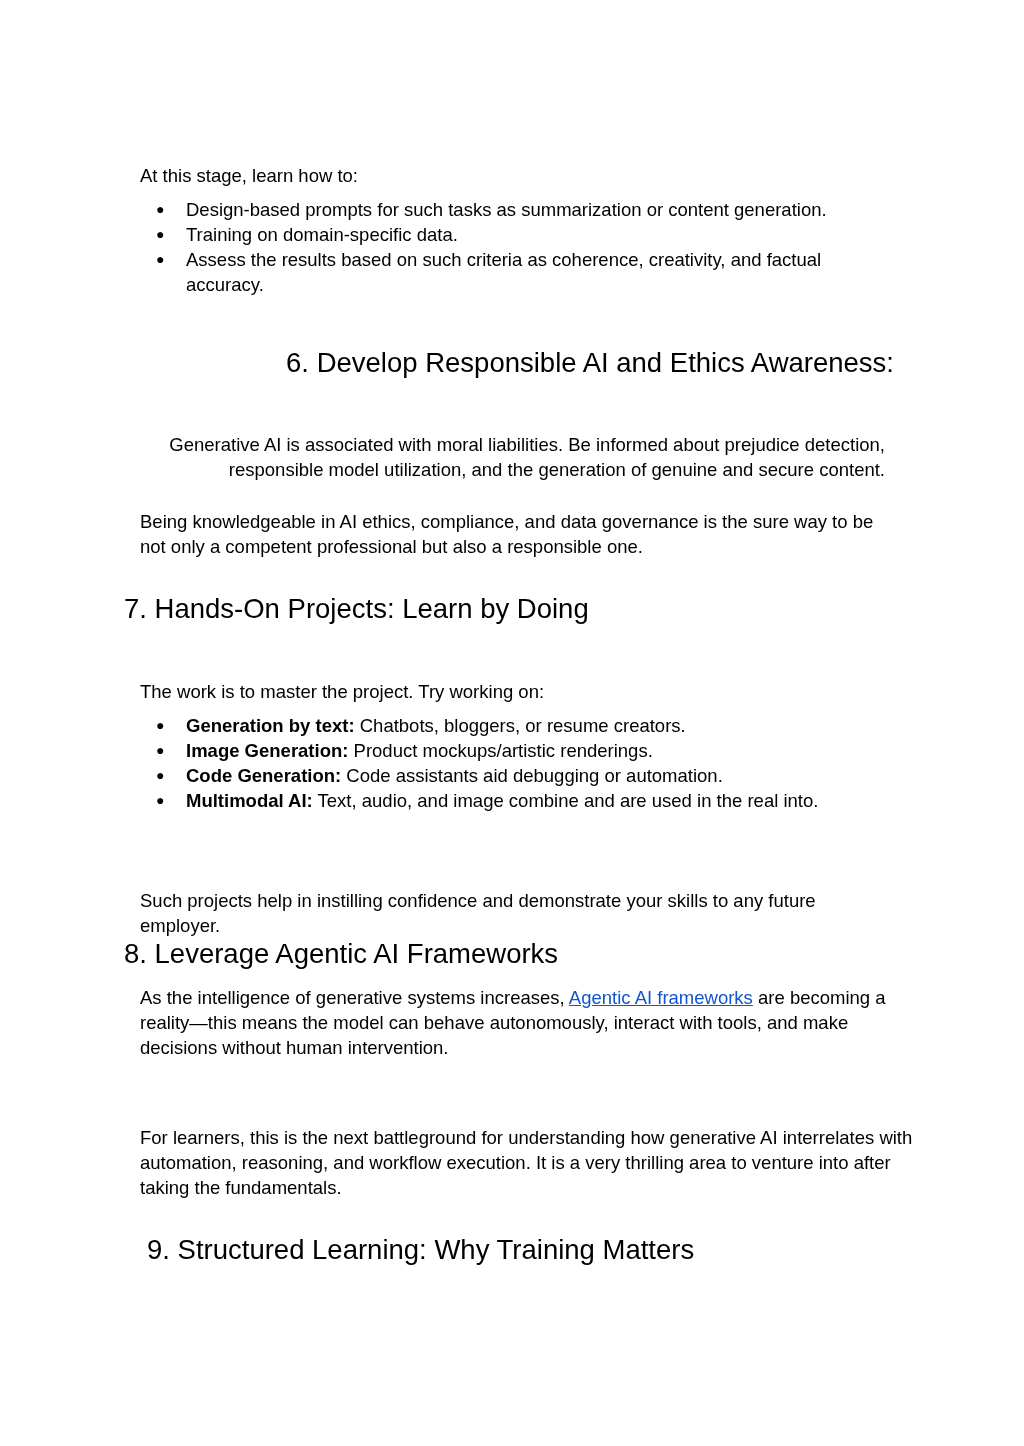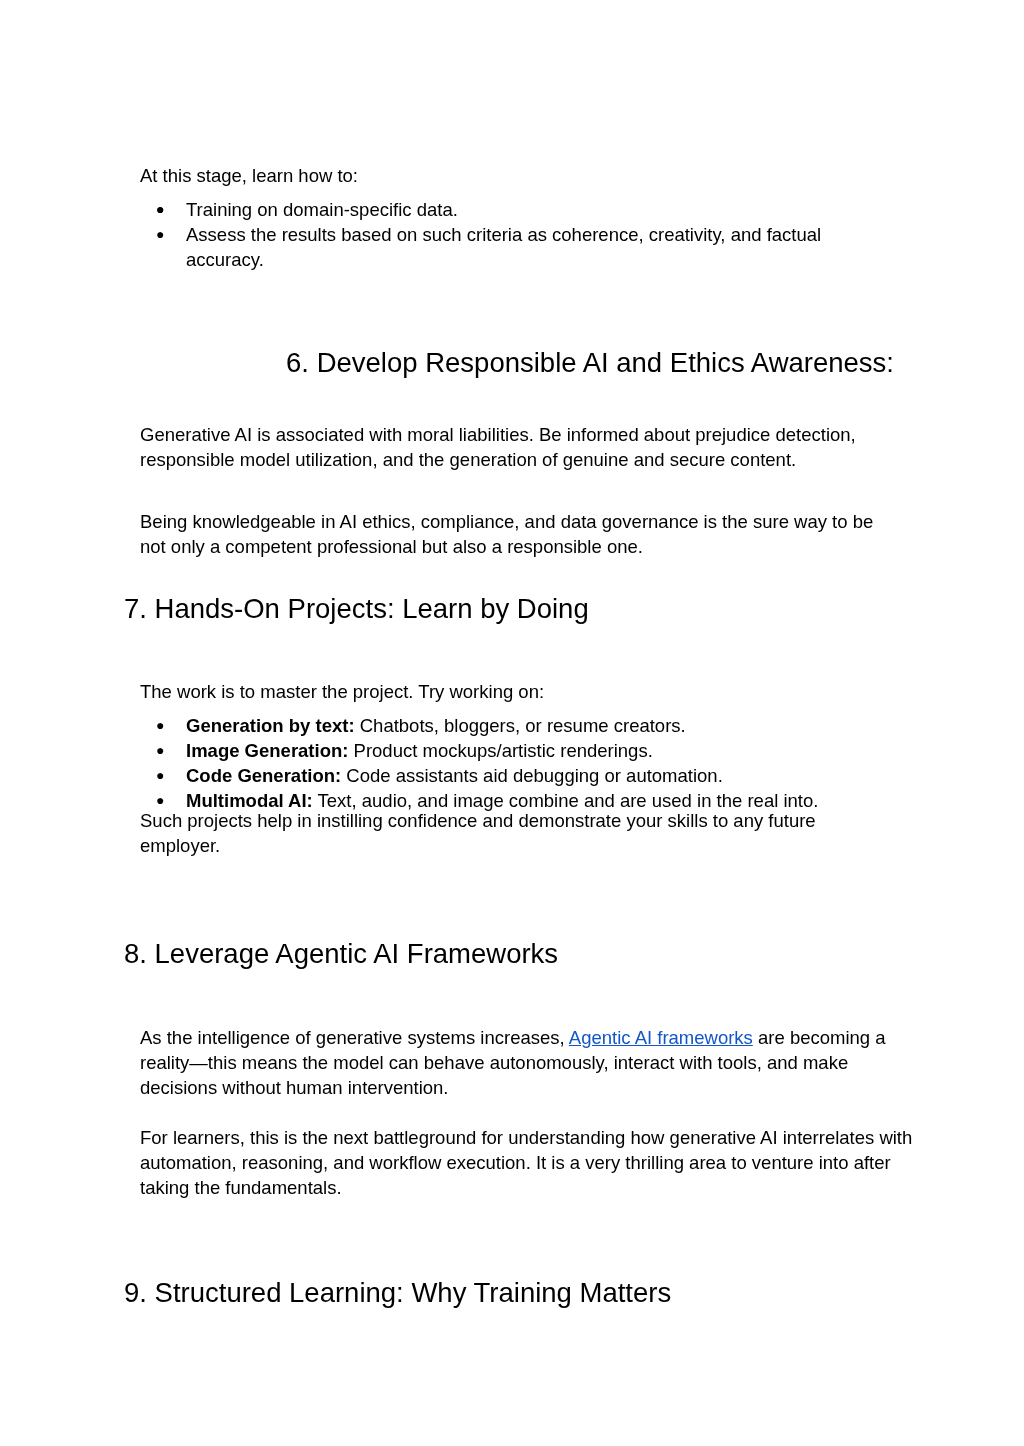--- a/index.html
+++ b/index.html
@@ -68,34 +68,35 @@
 </head>
 <body>
 
 <div class="page">
 
   <p class="p" style="top:147px;">At this stage, learn how to:</p>
 
   <ul class="ul" style="top:197px;">
     <li class="li">
       <span class="bullet">●</span>
+      <span>Design-based prompts for such tasks as summarization or content generation.</span>
     </li>
     <li class="li">
       <span class="bullet">●</span>
       <span>Training on domain-specific data.</span>
     </li>
     <li class="li" style="width:700px;">
       <span class="bullet">●</span>
       <span>Assess the results based on such criteria as coherence, creativity, and factual accuracy.</span>
     </li>
   </ul>
 
   <h2 class="h" style="top:346px;text-align:right;">6. Develop Responsible AI and Ethics Awareness:</h2>
 
-  <p class="p" style="top:406px;width:745px;">Generative AI is associated with moral liabilities. Be informed about prejudice detection, responsible model utilization, and the generation of genuine and secure content.</p>
+  <p class="p" style="top:416px;width:745px;text-align:right;">Generative AI is associated with moral liabilities. Be informed about prejudice detection, responsible model utilization, and the generation of genuine and secure content.</p>
   <p class="p" style="top:493px;width:760px;">Being knowledgeable in AI ethics, compliance, and data governance is the sure way to be not only a competent professional but also a responsible one.</p>
 
   <h2 class="h" style="top:592px;">7. Hands-On Projects: Learn by Doing</h2>
 
   <p class="p" style="top:663px;">The work is to master the project. Try working on:</p>
 
   <ul class="ul" style="top:713px;">
     <li class="li">
       <span class="bullet">●</span>
       <span class="b">Generation by text:</span><span> Chatbots, bloggers, or resume creators.</span>
@@ -107,25 +108,25 @@
     <li class="li">
       <span class="bullet">●</span>
       <span class="b">Code Generation:</span><span> Code assistants aid debugging or automation.</span>
     </li>
     <li class="li">
       <span class="bullet">●</span>
       <span class="b">Multimodal AI:</span><span> Text, audio, and image combine and are used in the real into.</span>
     </li>
   </ul>
 
-  <p class="p" style="top:792px;width:700px;">Such projects help in instilling confidence and demonstrate your skills to any future employer.</p>
+  <p class="p" style="top:872px;width:700px;">Such projects help in instilling confidence and demonstrate your skills to any future employer.</p>
 
   <h2 class="h" style="top:937px;">8. Leverage Agentic AI Frameworks</h2>
 
-  <p class="p" style="top:1009px;width:775px;">
+  <p class="p" style="top:969px;width:775px;">
     <span>As the intelligence of generative systems increases, </span><a class="link" href="#">Agentic AI frameworks</a><span> are becoming a reality—this means the model can behave autonomously, interact with tools, and make decisions without human intervention.</span>
   </p>
 
   <p class="p" style="top:1109px;width:775px;">For learners, this is the next battleground for understanding how generative AI interrelates with automation, reasoning, and workflow execution. It is a very thrilling area to venture into after taking the fundamentals.</p>
 
-  <h2 class="h" style="top:1276px;">9. Structured Learning: Why Training Matters</h2>
+  <h2 class="h" style="top:1233px;margin-left:23px;">9. Structured Learning: Why Training Matters</h2>
 
 </div>
 
 </body></html>

